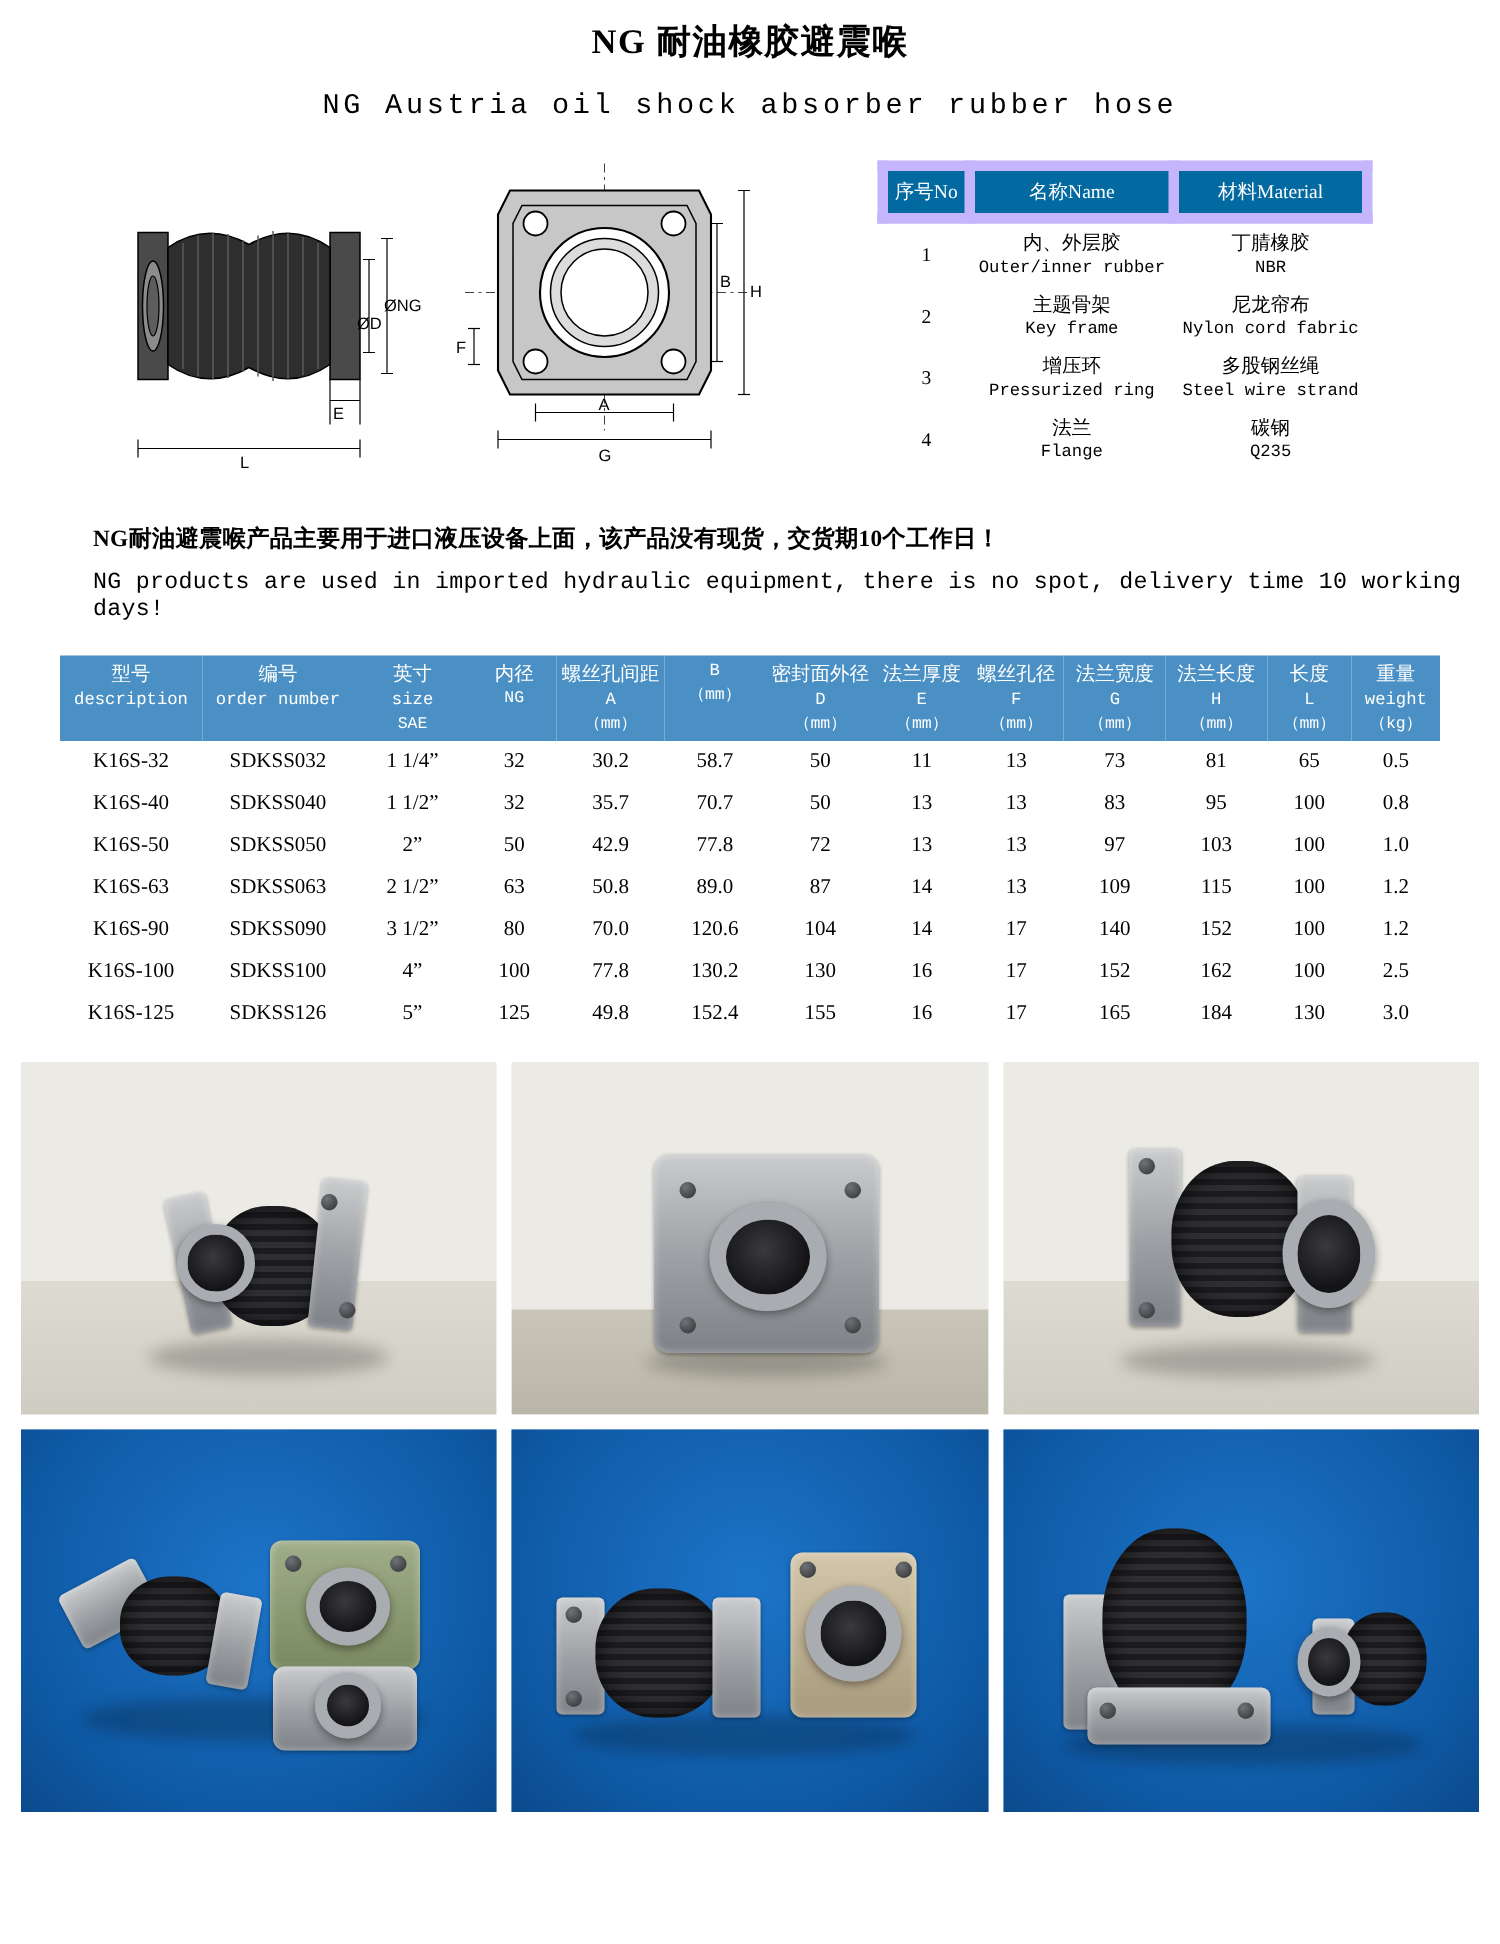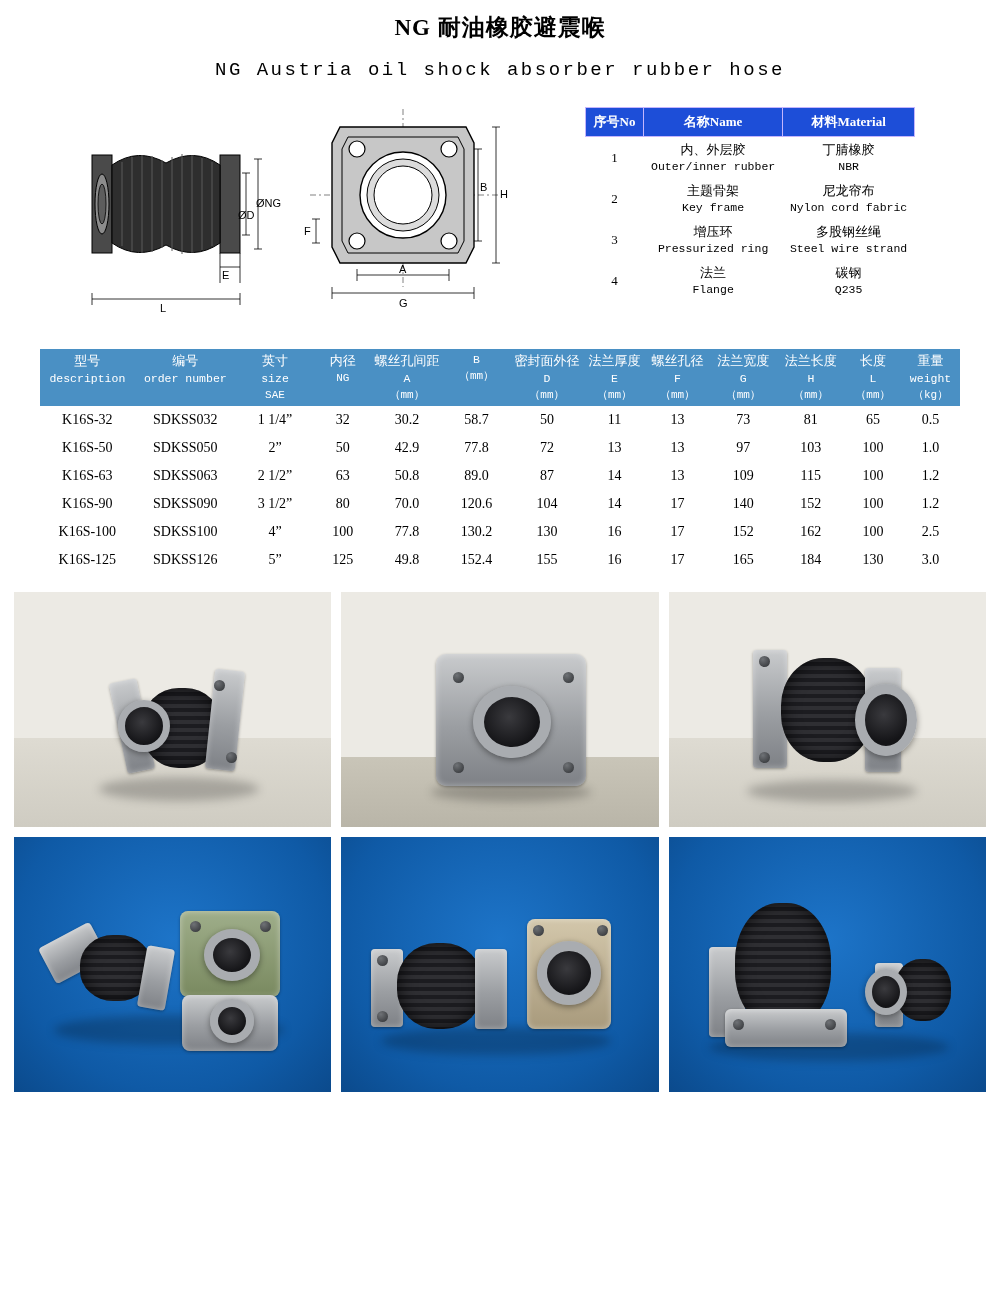--- a/index.html
+++ b/index.html
@@ -40,26 +40,26 @@
 
   
   .mat-table {
     position: absolute;
     left: 585px; top: 10px;
     width: 330px;
     border-collapse: collapse;
     font-size: 12.5px;
   }
   .mat-table th {
-    background: #1d4ed8;
+    background: #0369a1;
     color: #fff;
-    font-weight: bold;
+    font-weight: normal;
     font-size: 13px;
     padding: 5px 2px;
-    border: 1px solid #c4b5fd;
+    border: 7px solid #c4b5fd;
   }
   .mat-table td {
     text-align: center;
     padding: 4px 2px;
     line-height: 1.35;
     border: none;
   }
   .mat-table td.idx { width: 58px; font-size: 13px; }
   .mat-table .cn { display: block; font-size: 13px; }
   .mat-table .en { display: block; font-size: 11.5px; font-family: "Liberation Mono", monospace; }
@@ -298,20 +298,24 @@
           </td>
           <td>
             <span class="cn">碳钢</span>
             <span class="en">Q235</span>
           </td>
         </tr>
       </tbody>
     </table>
   </div>
 
+  <div class="para">
+    <div class="l1">NG耐油避震喉产品主要用于进口液压设备上面，该产品没有现货，交货期10个工作日！</div>
+    <div class="l2">NG products are used in imported hydraulic equipment, there is no spot, delivery time 10 working days!</div>
+  </div>
 
   <div class="spec-wrap">
     <table class="spec">
       <colgroup>
         <col style="width:96px">
           <col style="width:104px">
           <col style="width:82px">
           <col style="width:60px">
         <col style="width:74px">
           <col style="width:70px">
@@ -402,20 +406,35 @@
           <td>58.7</td>
           <td>50</td>
           <td>11</td>
           <td>13</td>
           <td>73</td>
           <td>81</td>
           <td>65</td>
           <td>0.5</td>
         </tr>
         <tr>
+          <td>K16S-40</td>
+          <td>SDKSS040</td>
+          <td>1 1/2”</td>
+          <td>32</td>
+          <td>35.7</td>
+          <td>70.7</td>
+          <td>50</td>
+          <td>13</td>
+          <td>13</td>
+          <td>83</td>
+          <td>95</td>
+          <td>100</td>
+          <td>0.8</td>
+        </tr>
+        <tr>
           <td>K16S-50</td>
           <td>SDKSS050</td>
           <td>2”</td>
           <td>50</td>
           <td>42.9</td>
           <td>77.8</td>
           <td>72</td>
           <td>13</td>
           <td>13</td>
           <td>97</td>

